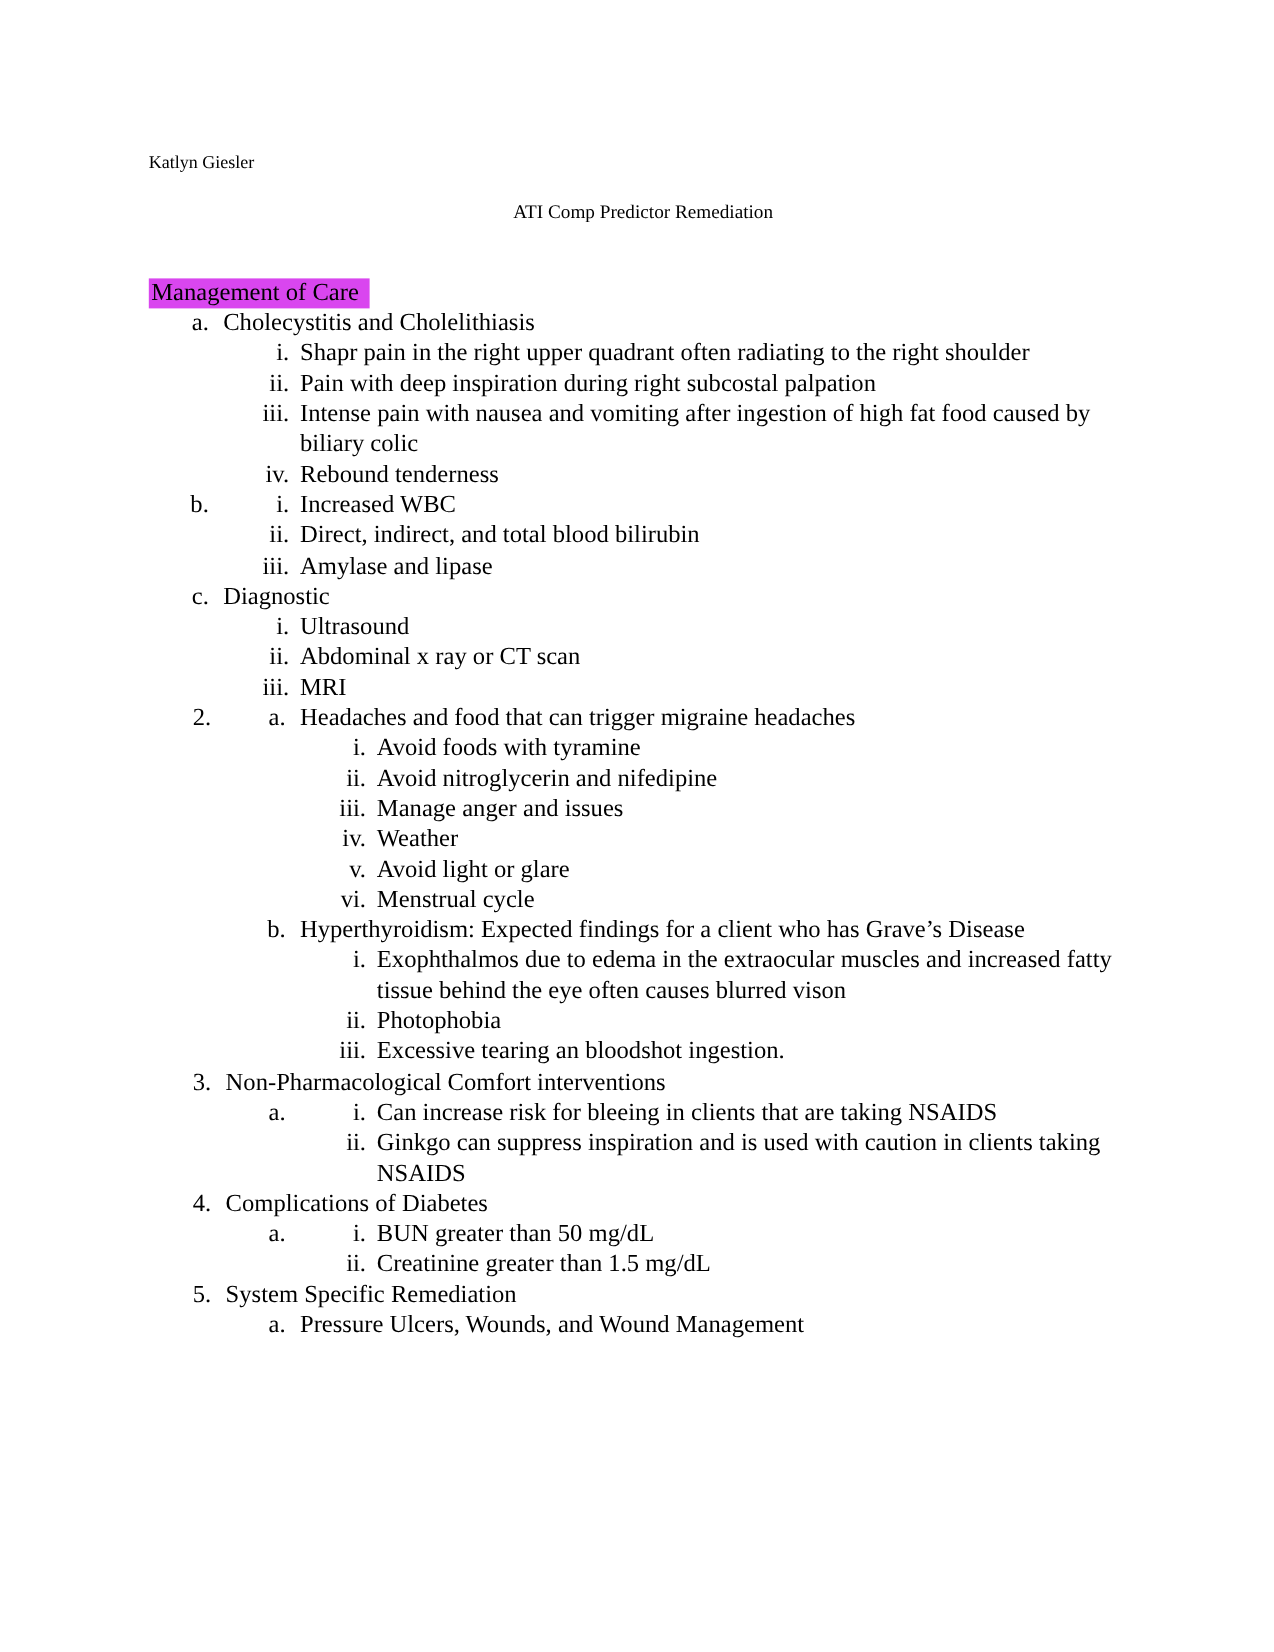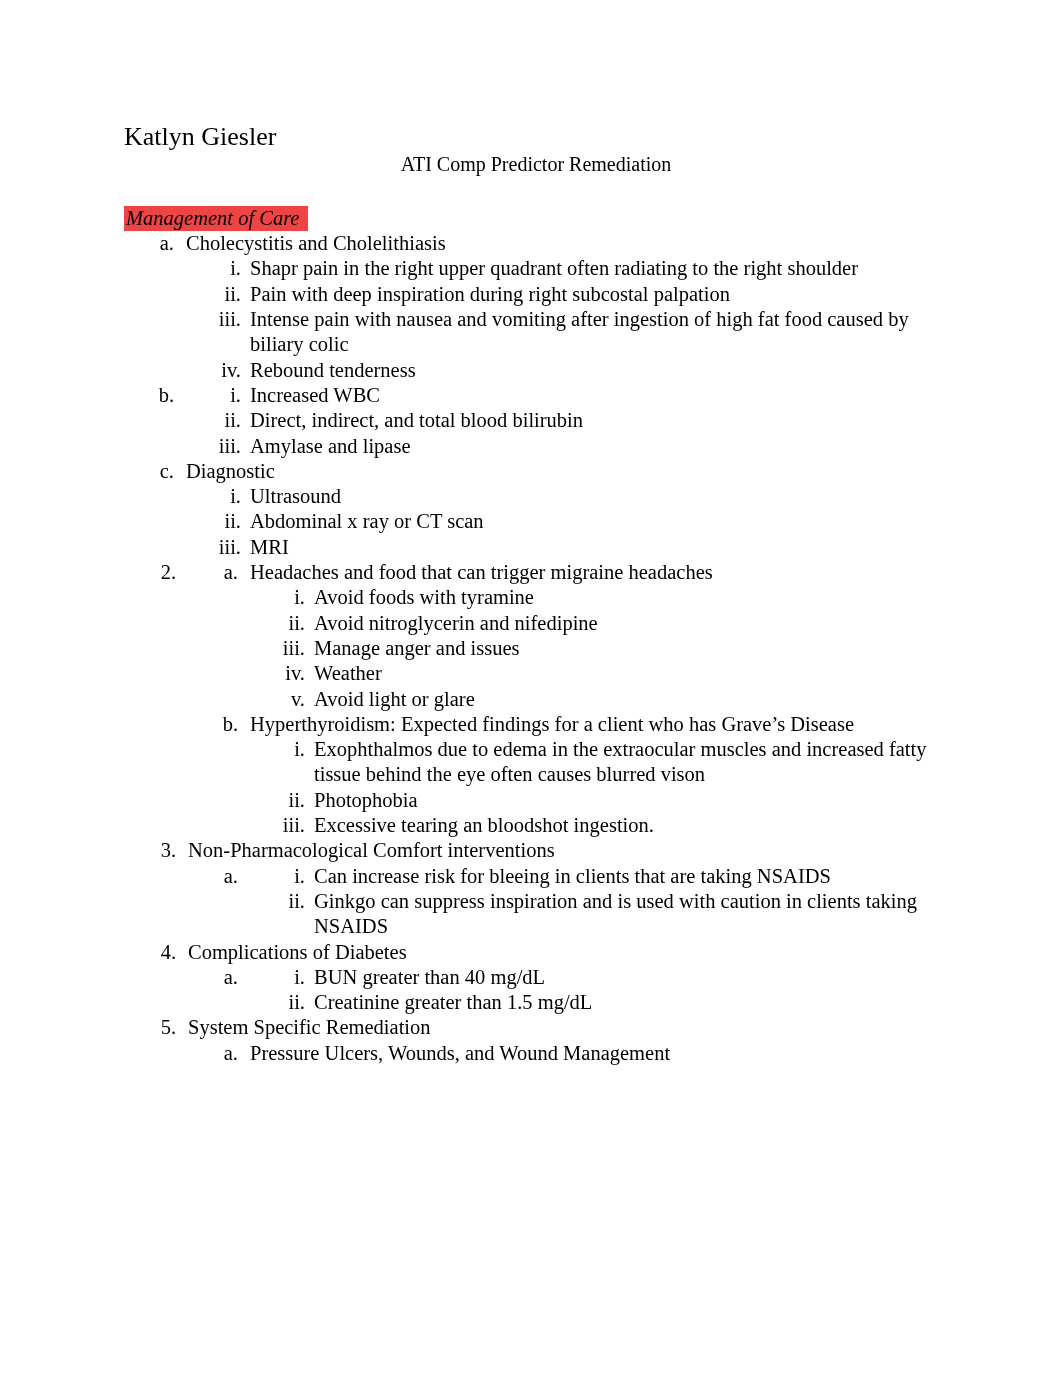--- a/index.html
+++ b/index.html
@@ -22,44 +22,43 @@
   }
   .doc {
     position: absolute;
     left: 124px;
     top: 124px;
     width: 810px;
   }
 
   
   .author {
-    font-size: 26px;
+    font-size: 15px;
     line-height: 25.3px;
     margin: 0;
     white-space: nowrap;
   }
   .doc-title {
-    font-size: 20px;
-    line-height: 25.3px;
-    margin: 3px;
+    font-size: 16px;
+    line-height: 25.3px;
+    margin: 16px;
     text-align: center;
     padding-left: 14px;
   }
   .spacer-line {
     height: 25.3px;
   }
   .section-heading {
     font-size: 20.5px;
     line-height: 25.3px;
     margin: 0;
   }
   .section-heading .shade {
-    background-color: #ef4444;
+    background-color: #d946ef;
     padding: 1px 9px 2px 2px;
-    font-style: italic;
   }
 
   
   ol.lvl1, ol.lvl2, ol.lvl3 {
     list-style: none;
     margin: 0;
     padding: 0;
   }
   ol.lvl1 > li,
   ol.lvl2 > li,
@@ -193,20 +192,24 @@
                   <span class="txt">Manage anger and issues</span>
                 </li>
                 <li>
                   <span class="mk">iv.</span>
                   <span class="txt">Weather</span>
                 </li>
                 <li>
                   <span class="mk">v.</span>
                   <span class="txt">Avoid light or glare</span>
                 </li>
+                <li>
+                  <span class="mk">vi.</span>
+                  <span class="txt">Menstrual cycle</span>
+                </li>
               </ol>
             </li>
             <li>
               <span class="mk">b.</span>
               <span class="txt">Hyperthyroidism: Expected findings for a client who has Grave’s Disease</span>
               <ol class="lvl3">
                 <li>
                   <span class="mk">i.</span>
                   <span class="txt">Exophthalmos due to edema in the extraocular muscles and increased fatty tissue behind the eye often causes blurred vison</span>
                 </li>
@@ -243,21 +246,21 @@
         </li>
         <li>
           <span class="mk">4.</span>
           <span class="txt">Complications of Diabetes</span>
           <ol class="lvl2">
             <li>
               <span class="mk">a.</span>
               <ol class="lvl3">
                 <li>
                   <span class="mk">i.</span>
-                  <span class="txt">BUN greater than 40 mg/dL</span>
+                  <span class="txt">BUN greater than 50 mg/dL</span>
                 </li>
                 <li>
                   <span class="mk">ii.</span>
                   <span class="txt">Creatinine greater than 1.5 mg/dL</span>
                 </li>
               </ol>
             </li>
           </ol>
         </li>
         <li>

